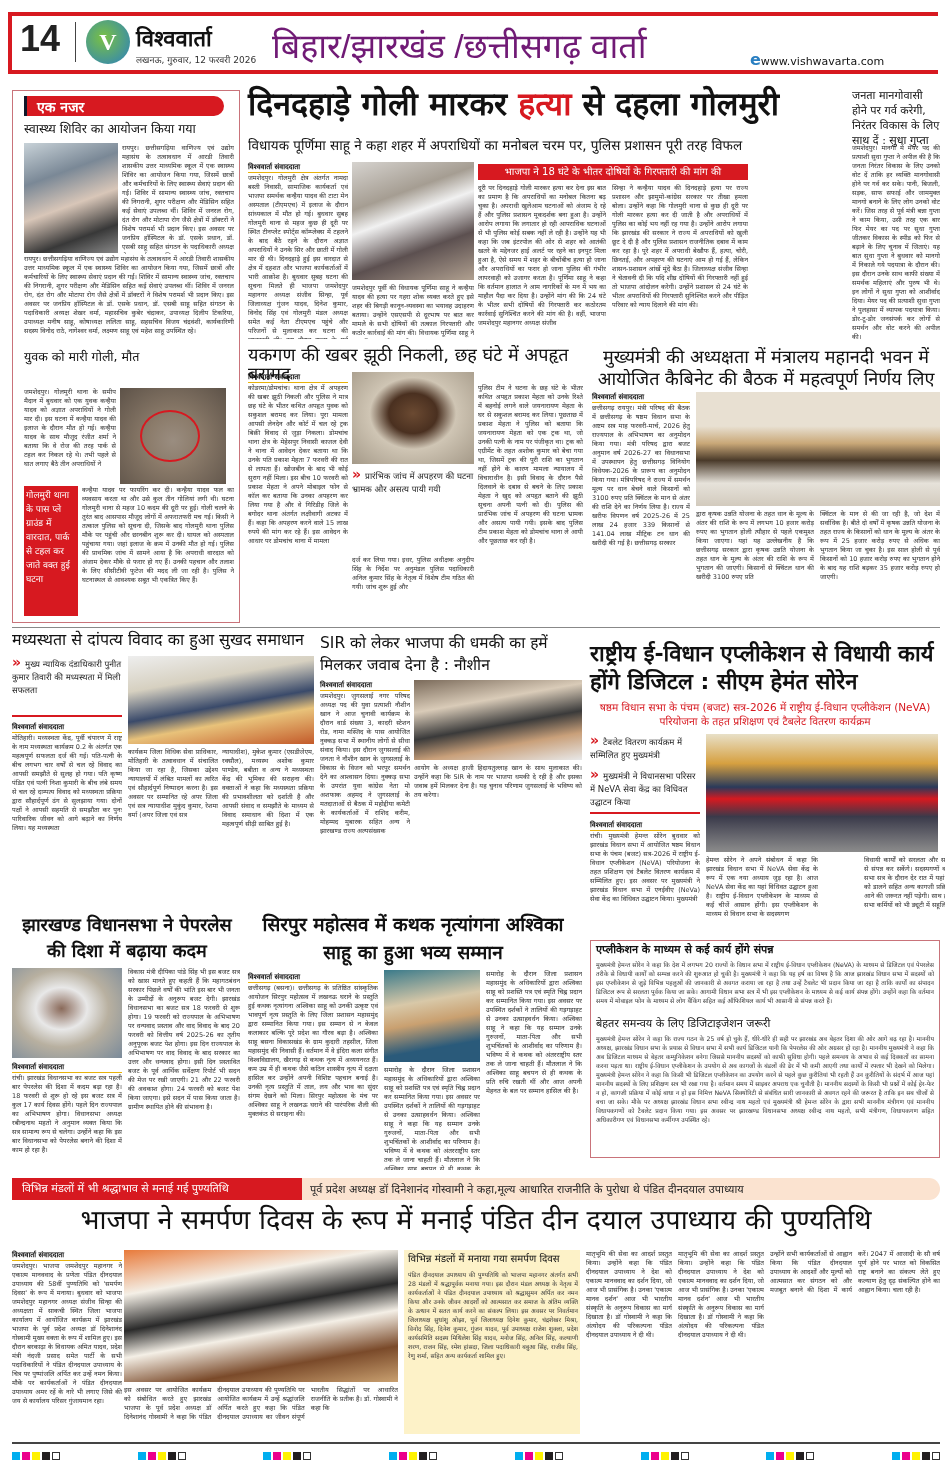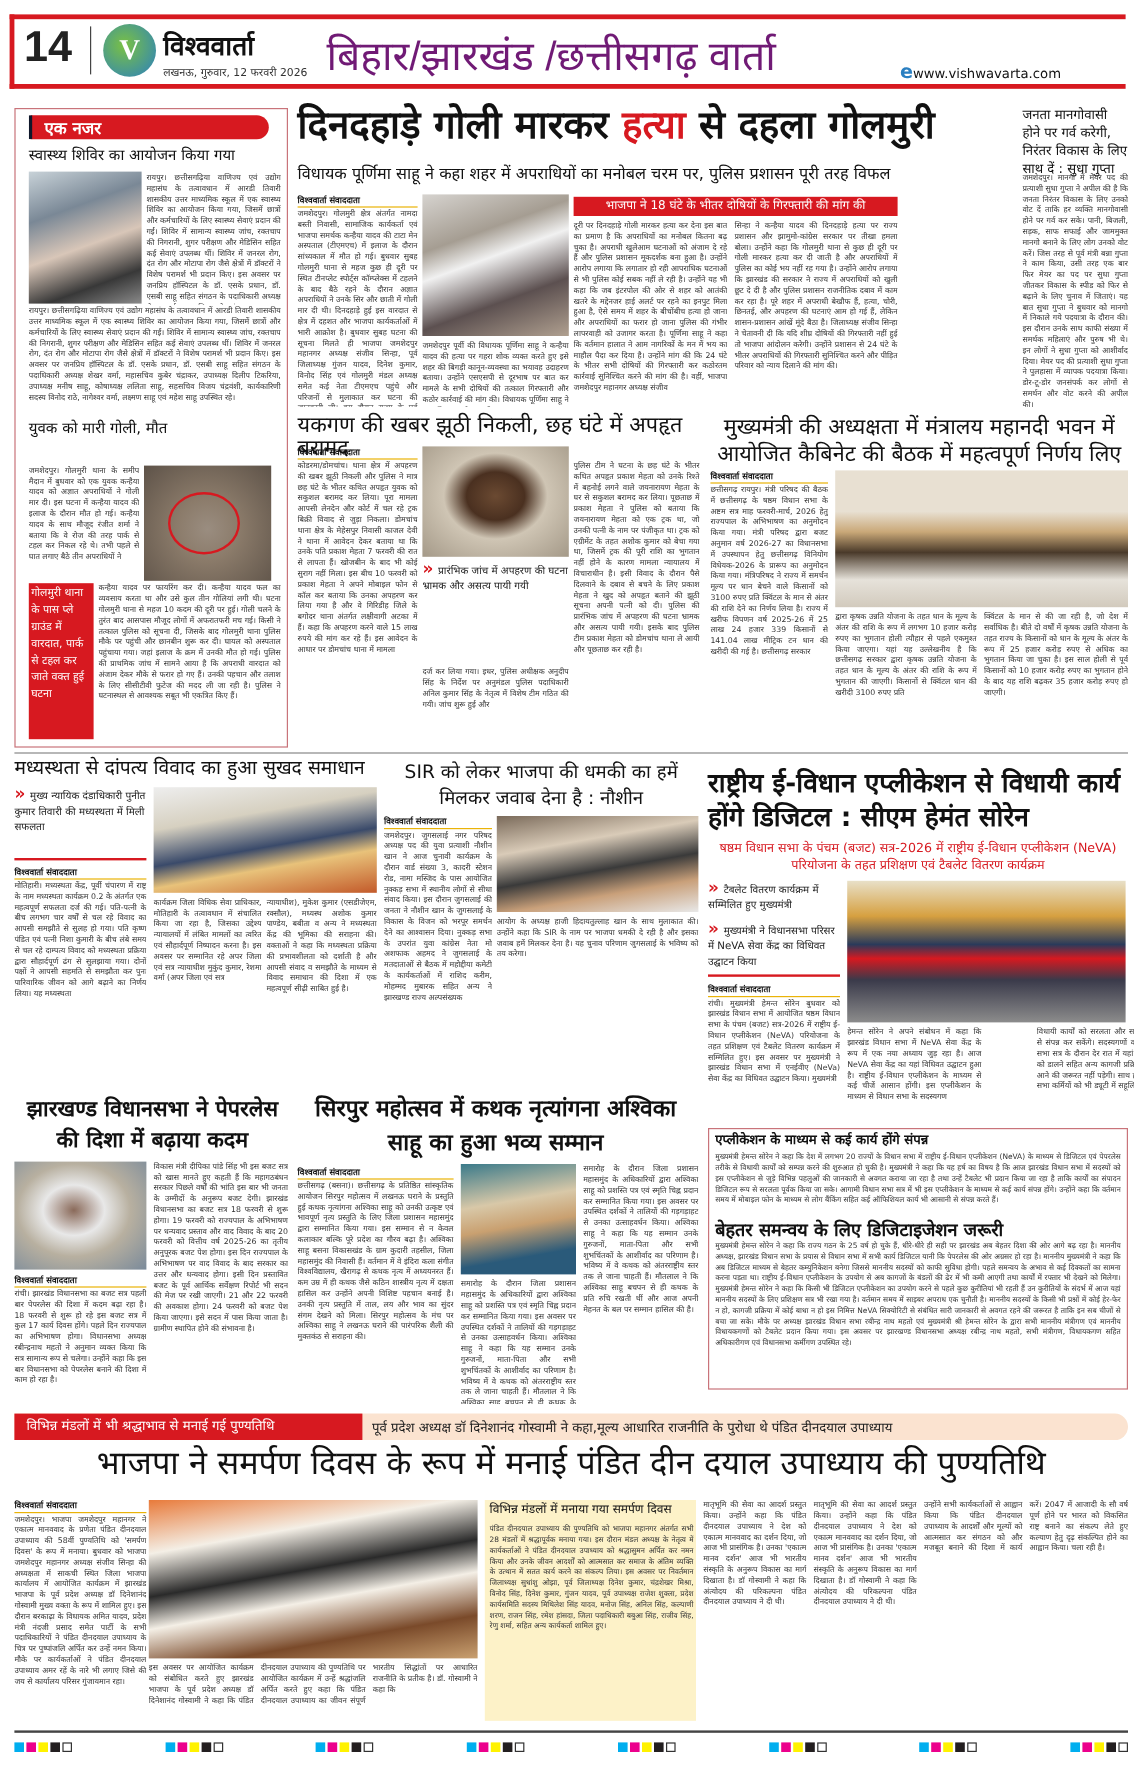--- a/index.html
+++ b/index.html
@@ -89,41 +89,41 @@
 
 <div class="abs hd" style="left:12px;top:632px;width:300px;font-size:16px;font-weight:400">मध्यस्थता से दांपत्य विवाद का हुआ सुखद समाधान</div>
 <div class="abs pull" style="left:12px;top:656px;width:110px;font-size:8.5px;line-height:13px">मुख्य न्यायिक दंडाधिकारी पुनीत कुमार तिवारी की मध्यस्थता में मिली सफलता</div>
 <div class="abs redbar" style="left:12px;top:715px;width:110px"></div>
 <div class="abs byline" style="left:12px;top:722px;width:110px">विश्ववार्ता संवाददाता</div>
 <div class="abs txt" style="left:12px;top:734px;width:110px;height:130px">मोतिहारी। मध्यस्थता केंद्र, पूर्वी चंपारण में राष्ट्र के नाम मध्यस्थता कार्यक्रम 0.2 के अंतर्गत एक महत्वपूर्ण सफलता दर्ज की गई। पति-पत्नी के बीच लगभग चार वर्षों से चल रहे विवाद का आपसी समझौते से सुलह हो गया। पति कृष्ण पंडित एवं पत्नी निशा कुमारी के बीच लंबे समय से चल रहे दाम्पत्य विवाद को मध्यस्थता प्रक्रिया द्वारा सौहार्दपूर्ण ढंग से सुलझाया गया। दोनों पक्षों ने आपसी सहमति से समझौता कर पुनः पारिवारिक जीवन को आगे बढ़ाने का निर्णय लिया। यह मध्यस्थता</div>
 <div class="abs photo" style="left:128px;top:656px;width:186px;height:88px;background:linear-gradient(170deg,#eeeeee,#d6d0c0 30%,#3a4a6a 55%,#e8c27a 70%,#c35a2a)"></div>
 <div class="abs txt" style="left:128px;top:748px;width:90px;height:116px">कार्यक्रम जिला विधिक सेवा प्राधिकार, मोतिहारी के तत्वावधान में संचालित किया जा रहा है, जिसका उद्देश्य न्यायालयों में लंबित मामलों का त्वरित एवं सौहार्दपूर्ण निष्पादन करना है। इस अवसर पर सम्मानित रहे अपर जिला एवं सत्र न्यायाधीश मुकुंद कुमार, रेशमा वर्मा (अपर जिला एवं सत्र</div>
 <div class="abs txt" style="left:222px;top:748px;width:92px;height:116px">न्यायाधीश), मुकेश कुमार (एसडीजेएम, रक्सौल), मध्यस्थ अशोक कुमार पाण्डेय, बबीता व अन्य ने मध्यस्थता केंद्र की भूमिका की सराहना की। वक्ताओं ने कहा कि मध्यस्थता प्रक्रिया की प्रभावशीलता को दर्शाती है और आपसी संवाद व समझौते के माध्यम से विवाद समाधान की दिशा में एक महत्वपूर्ण सीढ़ी साबित हुई है।</div>
 
-<div class="abs hd" style="left:320px;top:632px;width:262px;font-size:15.5px;font-weight:400;text-align:center;line-height:22px">SIR को लेकर भाजपा की धमकी का हमें मिलकर जवाब देना है : नौशीन</div>
+<div class="abs hd" style="left:320px;top:632px;width:262px;font-size:15.5px;font-weight:400;text-align:left;line-height:22px">SIR को लेकर भाजपा की धमकी का हमें मिलकर जवाब देना है : नौशीन</div>
 <div class="abs byline" style="left:320px;top:680px;width:90px">विश्ववार्ता संवाददाता</div>
 <div class="abs txt" style="left:320px;top:692px;width:90px;height:172px">जमशेदपुर। जुगसलाई नगर परिषद अध्यक्ष पद की युवा प्रत्याशी नौशीन खान ने आज चुनावी कार्यक्रम के दौरान वार्ड संख्या 3, कादरी स्टेशन रोड, नामा मस्जिद के पास आयोजित नुक्कड़ सभा में स्थानीय लोगों से सीधा संवाद किया। इस दौरान जुगसलाई की जनता ने नौशीन खान के जुगसलाई के विकास के विजन को भरपूर समर्थन देने का आश्वासन दिया। नुक्कड़ सभा के उपरांत युवा कांग्रेस नेता मो अशफाक अहमद ने जुगसलाई के मतदाताओं से बैठक में महोद्दीया कमेटी के कार्यकर्ताओं में राशिद करीम, मोहम्मद मुबारक सहित अन्य ने झारखण्ड राज्य अल्पसंख्यक</div>
 <div class="abs photo" style="left:414px;top:680px;width:168px;height:80px;background:linear-gradient(170deg,#7a6a5a,#d9cbb8 30%,#3a3a3a 55%,#c9a07a 75%,#e8e8e8)"></div>
 <div class="abs txt" style="left:414px;top:764px;width:168px;height:100px">आयोग के अध्यक्ष हाजी हिदायतुल्लाह खान के साथ मुलाकात की। उन्होंने कहा कि SIR के नाम पर भाजपा धमकी दे रही है और इसका जवाब हमें मिलकर देना है। यह चुनाव परिणाम जुगसलाई के भविष्य को तय करेगा।</div>
 
 <div class="abs hd" style="left:590px;top:640px;width:350px;font-size:22px;line-height:28px">राष्ट्रीय ई-विधान एप्लीकेशन से विधायी कार्य होंगे डिजिटल : सीएम हेमंत सोरेन</div>
 <div class="abs" style="left:590px;top:700px;width:350px;font-size:10.5px;line-height:14px;color:#d71920;text-align:center">षष्ठम विधान सभा के पंचम (बजट) सत्र-2026 में राष्ट्रीय ई-विधान एप्लीकेशन (NeVA) परियोजना के तहत प्रशिक्षण एवं टैबलेट वितरण कार्यक्रम</div>
 <div class="abs pull" style="left:590px;top:734px;width:110px;font-size:8.5px;line-height:13px">टैबलेट वितरण कार्यक्रम में सम्मिलित हुए मुख्यमंत्री</div>
 <div class="abs pull" style="left:590px;top:768px;width:110px;font-size:8.5px;line-height:13px">मुख्यमंत्री ने विधानसभा परिसर में NeVA सेवा केंद्र का विधिवत उद्घाटन किया</div>
 <div class="abs redbar" style="left:590px;top:812px;width:110px"></div>
 <div class="abs byline" style="left:590px;top:820px;width:110px">विश्ववार्ता संवाददाता</div>
 <div class="abs txt" style="left:590px;top:832px;width:110px;height:104px">रांची। मुख्यमंत्री हेमन्त सोरेन बुधवार को झारखंड विधान सभा में आयोजित षष्ठम विधान सभा के पंचम (बजट) सत्र-2026 में राष्ट्रीय ई-विधान एप्लीकेशन (NeVA) परियोजना के तहत प्रशिक्षण एवं टैबलेट वितरण कार्यक्रम में सम्मिलित हुए। इस अवसर पर मुख्यमंत्री ने झारखंड विधान सभा में एनईवीए (NeVa) सेवा केंद्र का विधिवत उद्घाटन किया। मुख्यमंत्री</div>
 <div class="abs photo" style="left:706px;top:734px;width:232px;height:118px;background:linear-gradient(180deg,#e8e0c8 0,#d6a040 25%,#2a3a5a 45%,#d71920 55%,#3a3a4a 70%,#8c8c8c)"></div>
 <div class="abs txt" style="left:706px;top:856px;width:112px;height:80px">हेमन्त सोरेन ने अपने संबोधन में कहा कि झारखंड विधान सभा में NeVA सेवा केंद्र के रूप में एक नया अध्याय जुड़ रहा है। आज NeVA सेवा केंद्र का यहां विधिवत उद्घाटन हुआ है। राष्ट्रीय ई-विधान एप्लीकेशन के माध्यम से कई चीजें आसान होंगी। इस एप्लीकेशन के माध्यम से विधान सभा के सदस्यगण</div>
 <div class="abs txt" style="left:864px;top:856px;width:114px;height:80px">विधायी कार्यों को सरलता और समयबद्ध तरीके से संपन्न कर सकेंगे। सदस्यगणों को अब विधान सभा सत्र के दौरान देर रात में यहां पहुंचकर प्रश्नों को डालने सहित अन्य कागजी प्रक्रियाओं के लिए आने की जरूरत नहीं पड़ेगी। साथ ही साथ विधान सभा कर्मियों को भी ड्यूटी में सहूलियत होगी।</div>
 
 <div class="abs box" style="left:590px;top:940px;width:350px;height:218px"></div>
 <div class="abs hd" style="left:596px;top:944px;width:340px;font-size:11px;font-weight:700">एप्लीकेशन के माध्यम से कई कार्य होंगे संपन्न</div>
 <div class="abs txt" style="left:596px;top:960px;width:338px;height:56px;font-size:6.2px">मुख्यमंत्री हेमन्त सोरेन ने कहा कि देश में लगभग 20 राज्यों के विधान सभा में राष्ट्रीय ई-विधान एप्लीकेशन (NeVA) के माध्यम से डिजिटल एवं पेपरलेस तरीके से विधायी कार्यों को सम्पन्न करने की शुरुआत हो चुकी है। मुख्यमंत्री ने कहा कि यह हर्ष का विषय है कि आज झारखंड विधान सभा में सदस्यों को इस एप्लीकेशन से जुड़े विभिन्न पहलुओं की जानकारी से अवगत कराया जा रहा है तथा उन्हें टैबलेट भी प्रदान किया जा रहा है ताकि कार्यों का संपादन डिजिटल रूप से सरलता पूर्वक किया जा सके। आगामी विधान सभा सत्र में भी इस एप्लीकेशन के माध्यम से कई कार्य संपन्न होंगे। उन्होंने कहा कि वर्तमान समय में मोबाइल फोन के माध्यम से लोग बैंकिंग सहित कई ऑफिशियल कार्य भी आसानी से संपन्न करते हैं।</div>
-<div class="abs hd" style="left:596px;top:1018px;width:340px;font-size:15px;font-weight:700">बेहतर समन्वय के लिए डिजिटाइजेशन जरूरी</div>
+<div class="abs hd" style="left:596px;top:1018px;width:340px;font-size:11px;font-weight:400">बेहतर समन्वय के लिए डिजिटाइजेशन जरूरी</div>
 <div class="abs txt" style="left:596px;top:1034px;width:338px;height:120px;font-size:6.2px">मुख्यमंत्री हेमन्त सोरेन ने कहा कि राज्य गठन के 25 वर्ष हो चुके हैं, धीरे-धीरे ही सही पर झारखंड अब बेहतर दिशा की ओर आगे बढ़ रहा है। माननीय अध्यक्ष, झारखंड विधान सभा के प्रयास से विधान सभा में सभी कार्य डिजिटल यानी कि पेपरलेस की ओर अग्रसर हो रहा है। माननीय मुख्यमंत्री ने कहा कि अब डिजिटल माध्यम से बेहतर कम्युनिकेशन बनेगा जिससे माननीय सदस्यों को काफी सुविधा होगी। पहले समन्वय के अभाव से कई दिक्कतों का सामना करना पड़ता था। राष्ट्रीय ई-विधान एप्लीकेशन के उपयोग से अब कागजों के बंडलों की ढेर में भी कमी आएगी तथा कार्यों में रफ्तार भी देखने को मिलेगा। मुख्यमंत्री हेमन्त सोरेन ने कहा कि किसी भी डिजिटल एप्लीकेशन का उपयोग करने से पहले कुछ कुरीतियां भी रहती हैं उन कुरीतियों के संदर्भ में आज यहां माननीय सदस्यों के लिए प्रशिक्षण सत्र भी रखा गया है। वर्तमान समय में साइबर अपराध एक चुनौती है। माननीय सदस्यों के किसी भी प्रश्नों में कोई हेर-फेर न हो, कागजी प्रक्रिया में कोई बाधा न हो इस निमित्त NeVA सिक्योरिटी से संबंधित सारी जानकारी से अवगत रहने की जरूरत है ताकि इन सब चीजों से बचा जा सके। मौके पर अध्यक्ष झारखंड विधान सभा रबीन्द्र नाथ महतो एवं मुख्यमंत्री श्री हेमन्त सोरेन के द्वारा सभी माननीय मंत्रीगण एवं माननीय विधायकगणों को टैबलेट प्रदान किया गया। इस अवसर पर झारखण्ड विधानसभा अध्यक्ष रबीन्द्र नाथ महतो, सभी मंत्रीगण, विधायकगण सहित अधिकारीगण एवं विधानसभा कर्मीगण उपस्थित रहे।</div>
 
 <div class="abs hd" style="left:12px;top:912px;width:230px;font-size:18px;text-align:center;line-height:26px">झारखण्ड विधानसभा ने पेपरलेस की दिशा में बढ़ाया कदम</div>
 <div class="abs photo" style="left:12px;top:968px;width:110px;height:90px;background:radial-gradient(ellipse at 45% 45%,#8a6a5a 0,#e8e8e8 30%,#b8b0a0 55%,#7a8a9a 100%)"></div>
 <div class="abs byline" style="left:12px;top:1062px;width:110px">विश्ववार्ता संवाददाता</div>
 <div class="abs txt" style="left:12px;top:1074px;width:110px;height:96px">रांची। झारखंड विधानसभा का बजट सत्र पहली बार पेपरलेस की दिशा में कदम बढ़ा रहा है। 18 फरवरी से शुरू हो रहे इस बजट सत्र में कुल 17 कार्य दिवस होंगे। पहले दिन राज्यपाल का अभिभाषण होगा। विधानसभा अध्यक्ष रबीन्द्रनाथ महतो ने अनुमान व्यक्त किया कि सत्र सामान्य रूप से चलेगा। उन्होंने कहा कि इस बार विधानसभा को पेपरलेस बनाने की दिशा में काम हो रहा है।</div>
 <div class="abs txt" style="left:128px;top:968px;width:112px;height:202px">विकास मंत्री दीपिका पांडे सिंह भी इस बजट सत्र को खास मानते हुए कहती हैं कि महागठबंधन सरकार पिछले वर्षों की भांति इस बार भी जनता के उम्मीदों के अनुरूप बजट देगी। झारखंड विधानसभा का बजट सत्र 18 फरवरी से शुरू होगा। 19 फरवरी को राज्यपाल के अभिभाषण पर धन्यवाद प्रस्ताव और वाद विवाद के बाद 20 फरवरी को वित्तीय वर्ष 2025-26 का तृतीय अनुपूरक बजट पेश होगा। इस दिन राज्यपाल के अभिभाषण पर वाद विवाद के बाद सरकार का उत्तर और धन्यवाद होगा। इसी दिन प्रस्तावित बजट के पूर्व आर्थिक सर्वेक्षण रिपोर्ट भी सदन की मेज पर रखी जाएगी। 21 और 22 फरवरी की अवकाश होगा। 24 फरवरी को बजट पेश किया जाएगा। इसे सदन में पास किया जाता है। ग्रामीण स्थापित होने की संभावना है।</div>
 
 <div class="abs hd" style="left:248px;top:910px;width:330px;font-size:19px;text-align:center;line-height:28px">सिरपुर महोत्सव में कथक नृत्यांगना अश्विका साहू का हुआ भव्य सम्मान</div>
 <div class="abs byline" style="left:248px;top:972px;width:130px">विश्ववार्ता संवाददाता</div>

